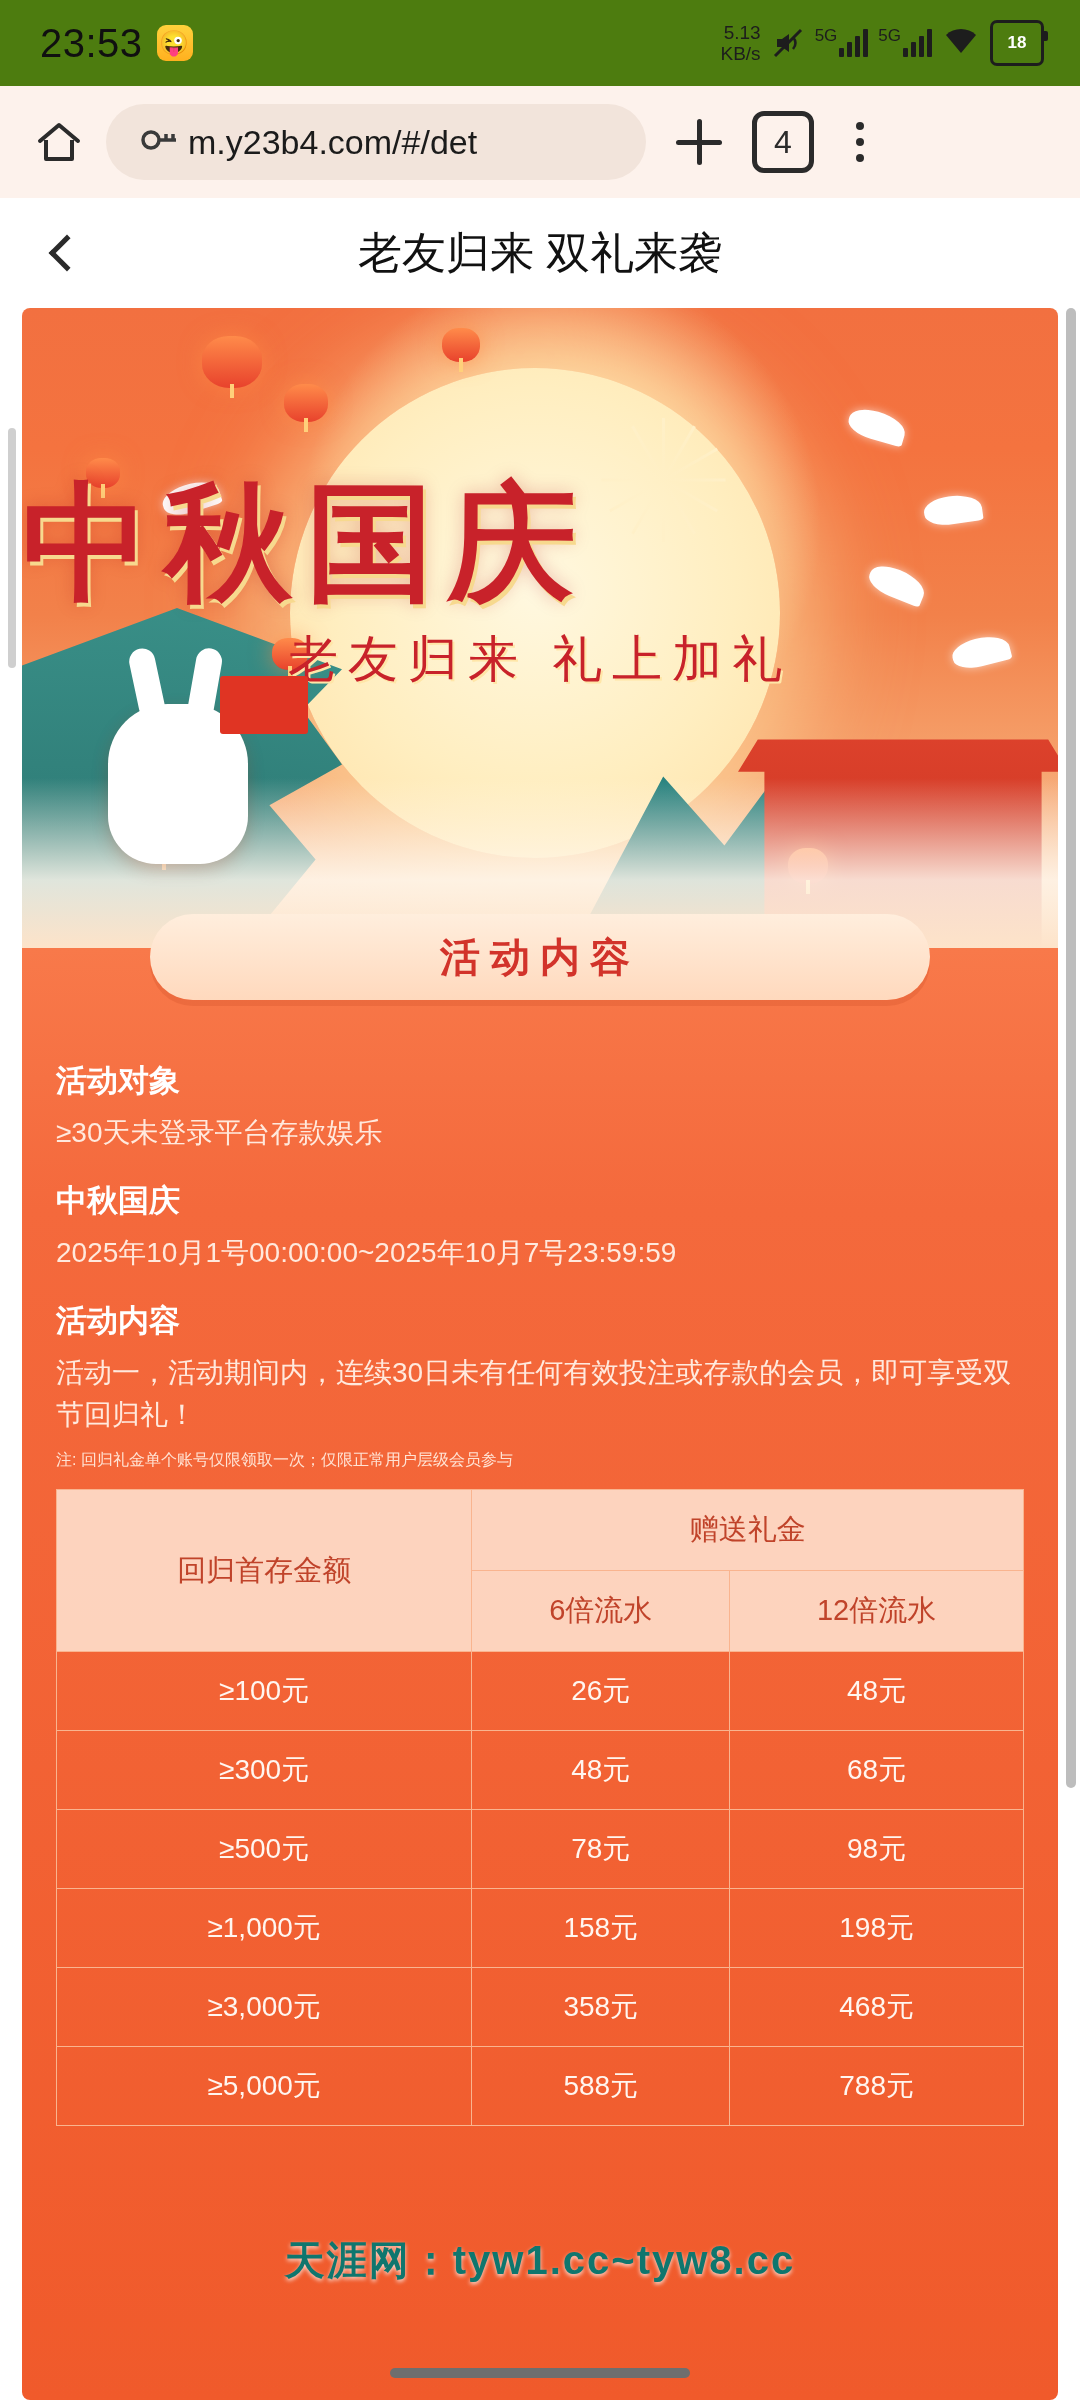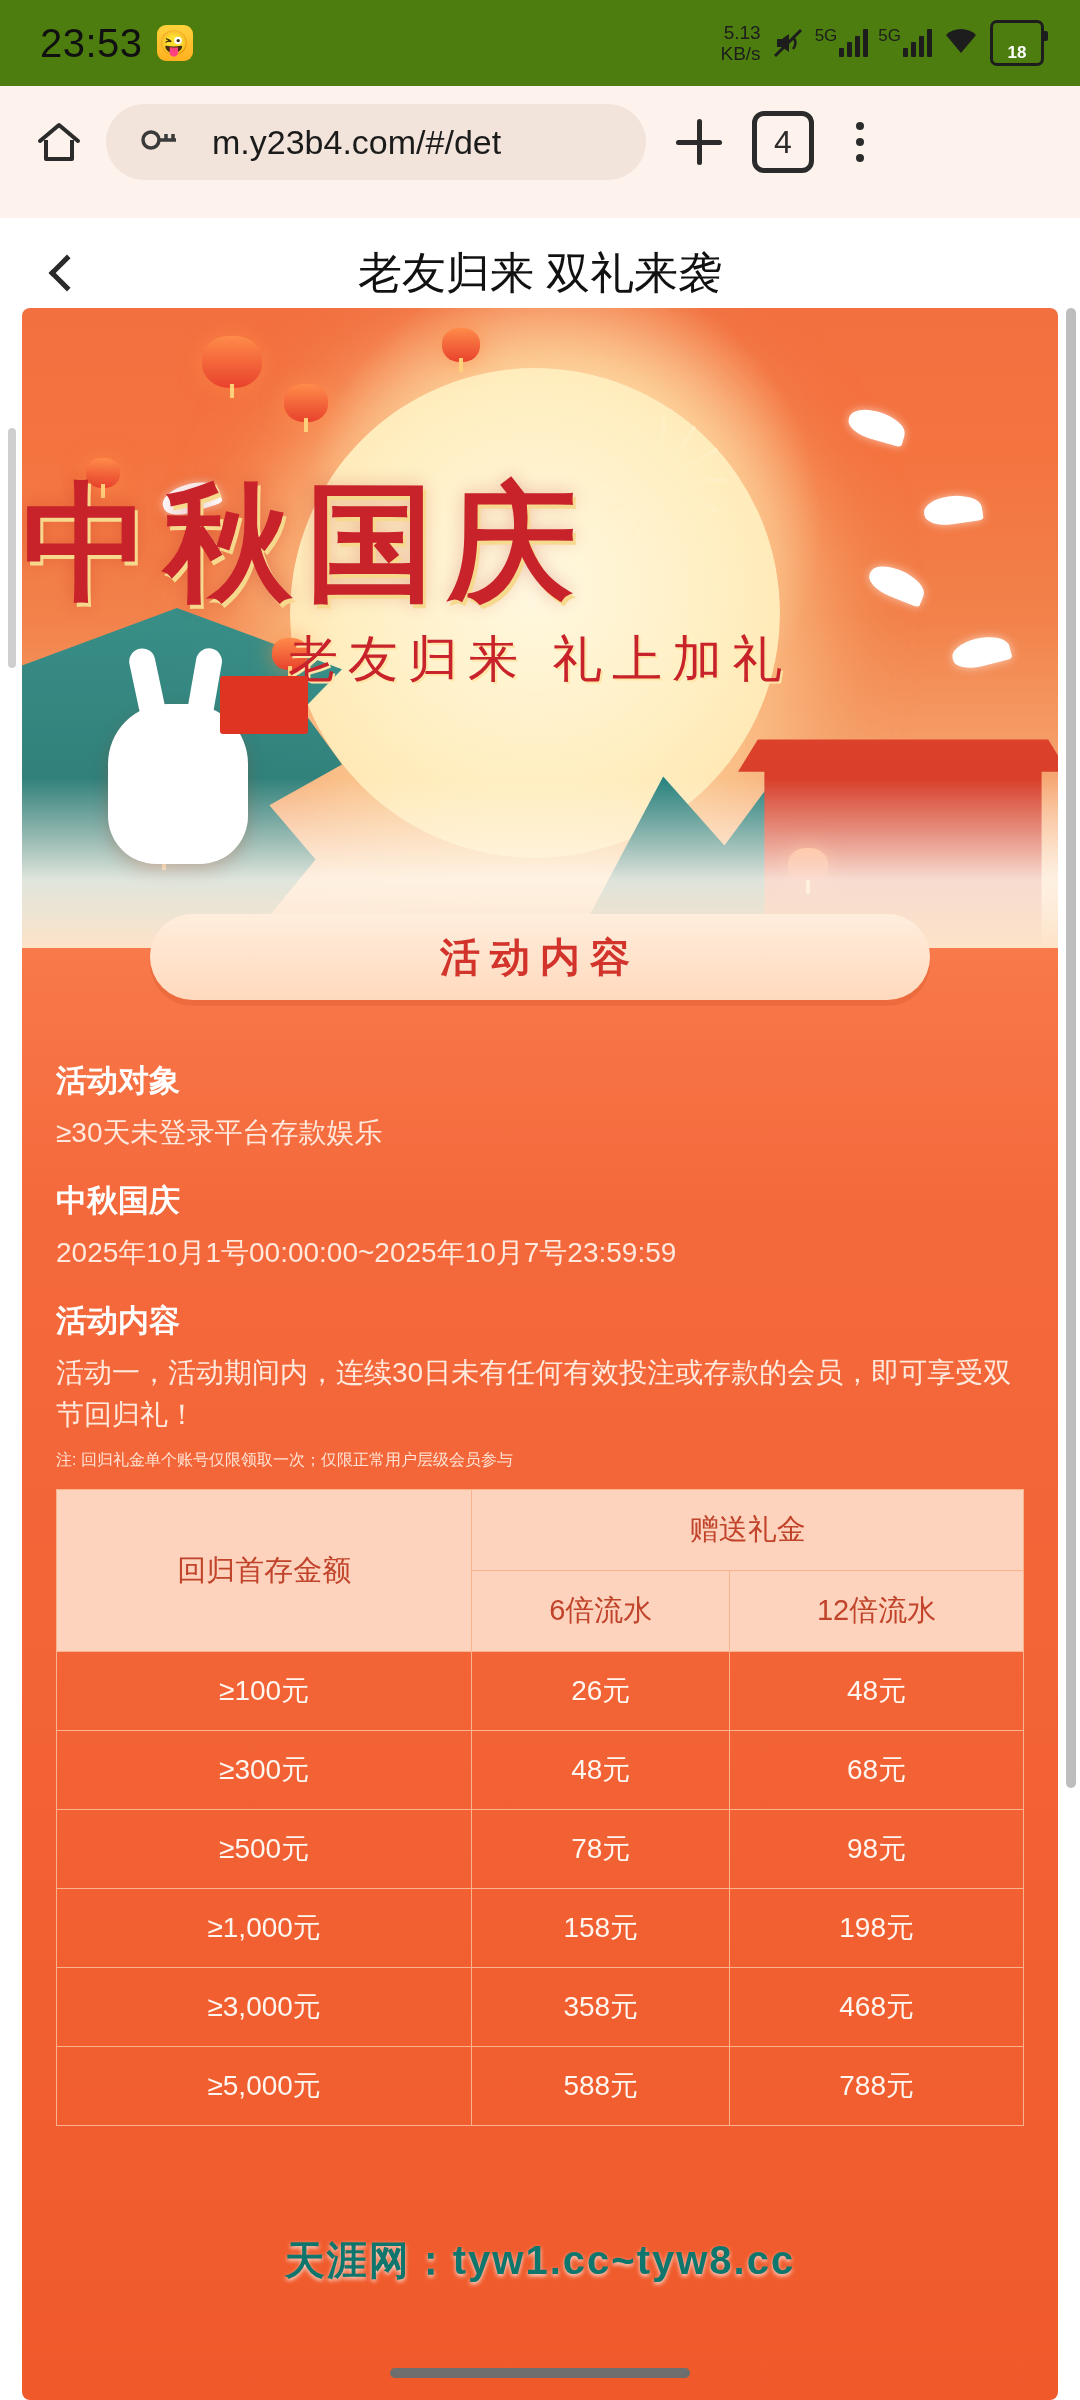--- a/index.html
+++ b/index.html
@@ -33,63 +33,63 @@
   .sig-group { display: flex; align-items: flex-end; gap: 3px; position: relative; }
   .sig-label { font-size: 17px; color: #1d1d1d; position: relative; top: -11px; margin-right: -1px; }
   .bars { display: flex; align-items: flex-end; gap: 3px; height: 28px; }
   .bars i { width: 5px; background: #1d1d1d; display: block; border-radius: 1px; }
   .bars i:nth-child(1){ height: 9px; }
   .bars i:nth-child(2){ height: 15px; }
   .bars i:nth-child(3){ height: 21px; }
   .bars i:nth-child(4){ height: 28px; }
   .battery {
     width: 54px; height: 24px; border: 3px solid #1d1d1d; border-radius: 7px;
-    position: relative; display: flex; padding: 20px;
+    position: relative; display: flex; align-items: center; padding: 20px;
   }
   .battery::after {
     content: ""; position: absolute; right: -7px; top: 8px;
     width: 4px; height: 10px; background: #1d1d1d; border-radius: 0 2px 2px 0;
   }
   .battery .lvl { background: #e8442c; height: 100%; width: 30%; border-radius: 3px; }
   .battery .pct {
     position: absolute; left: 0; right: 0; text-align: center;
     font-size: 17px; color: #fff; font-weight: bold;
   }
 
   
   .browser-bar {
     height: 112px; display: flex; align-items: center;
     padding: 0 30px; gap: 18px; background: #fdf2ec;
   }
   .home-icon { width: 58px; height: 58px; position: relative; flex: none; }
   .omnibox {
     flex: 1 1 auto; max-width: 540px; height: 76px;
     background: #f2e4db; border-radius: 38px;
-    display: flex; align-items: center; gap: 32px; padding: 0 34px;
+    display: flex; align-items: center; gap: 8px; padding: 0 34px;
   }
   .omni-url { font-size: 34px; color: #1b1b1b; white-space: nowrap; overflow: hidden; }
   .plus-btn { width: 70px; height: 70px; position: relative; flex: none; }
   .plus-btn::before, .plus-btn::after {
     content: ""; position: absolute; background: #2b2b2b; border-radius: 3px;
   }
   .plus-btn::before { left: 12px; right: 12px; top: 33px; height: 5px; }
   .plus-btn::after { top: 12px; bottom: 12px; left: 33px; width: 5px; }
   .tabs-btn {
     width: 62px; height: 62px; border: 5px solid #2b2b2b; border-radius: 12px;
     display: flex; align-items: center; justify-content: center;
     font-size: 32px; color: #2b2b2b; flex: none;
   }
   .menu-btn { width: 56px; height: 62px; display: flex; flex-direction: column;
     align-items: center; justify-content: center; gap: 8px; flex: none; }
   .menu-btn i { width: 8px; height: 8px; background: #2b2b2b; border-radius: 50%; display: block; }
 
   
   .page-header {
     height: 110px; background: #fff; display: flex; align-items: center;
-    padding: 0 40px; position: relative; margin-top: 20px;
+    padding: 0 40px; position: relative;
   }
   .back-chevron {
     width: 26px; height: 26px; border-left: 5px solid #2a2a2a; border-bottom: 5px solid #2a2a2a;
     transform: rotate(45deg); margin-left: 14px;
   }
   .page-title {
     position: absolute; left: 0; right: 0; text-align: center;
     font-size: 44px; color: #111; font-weight: 500;
   }
 

